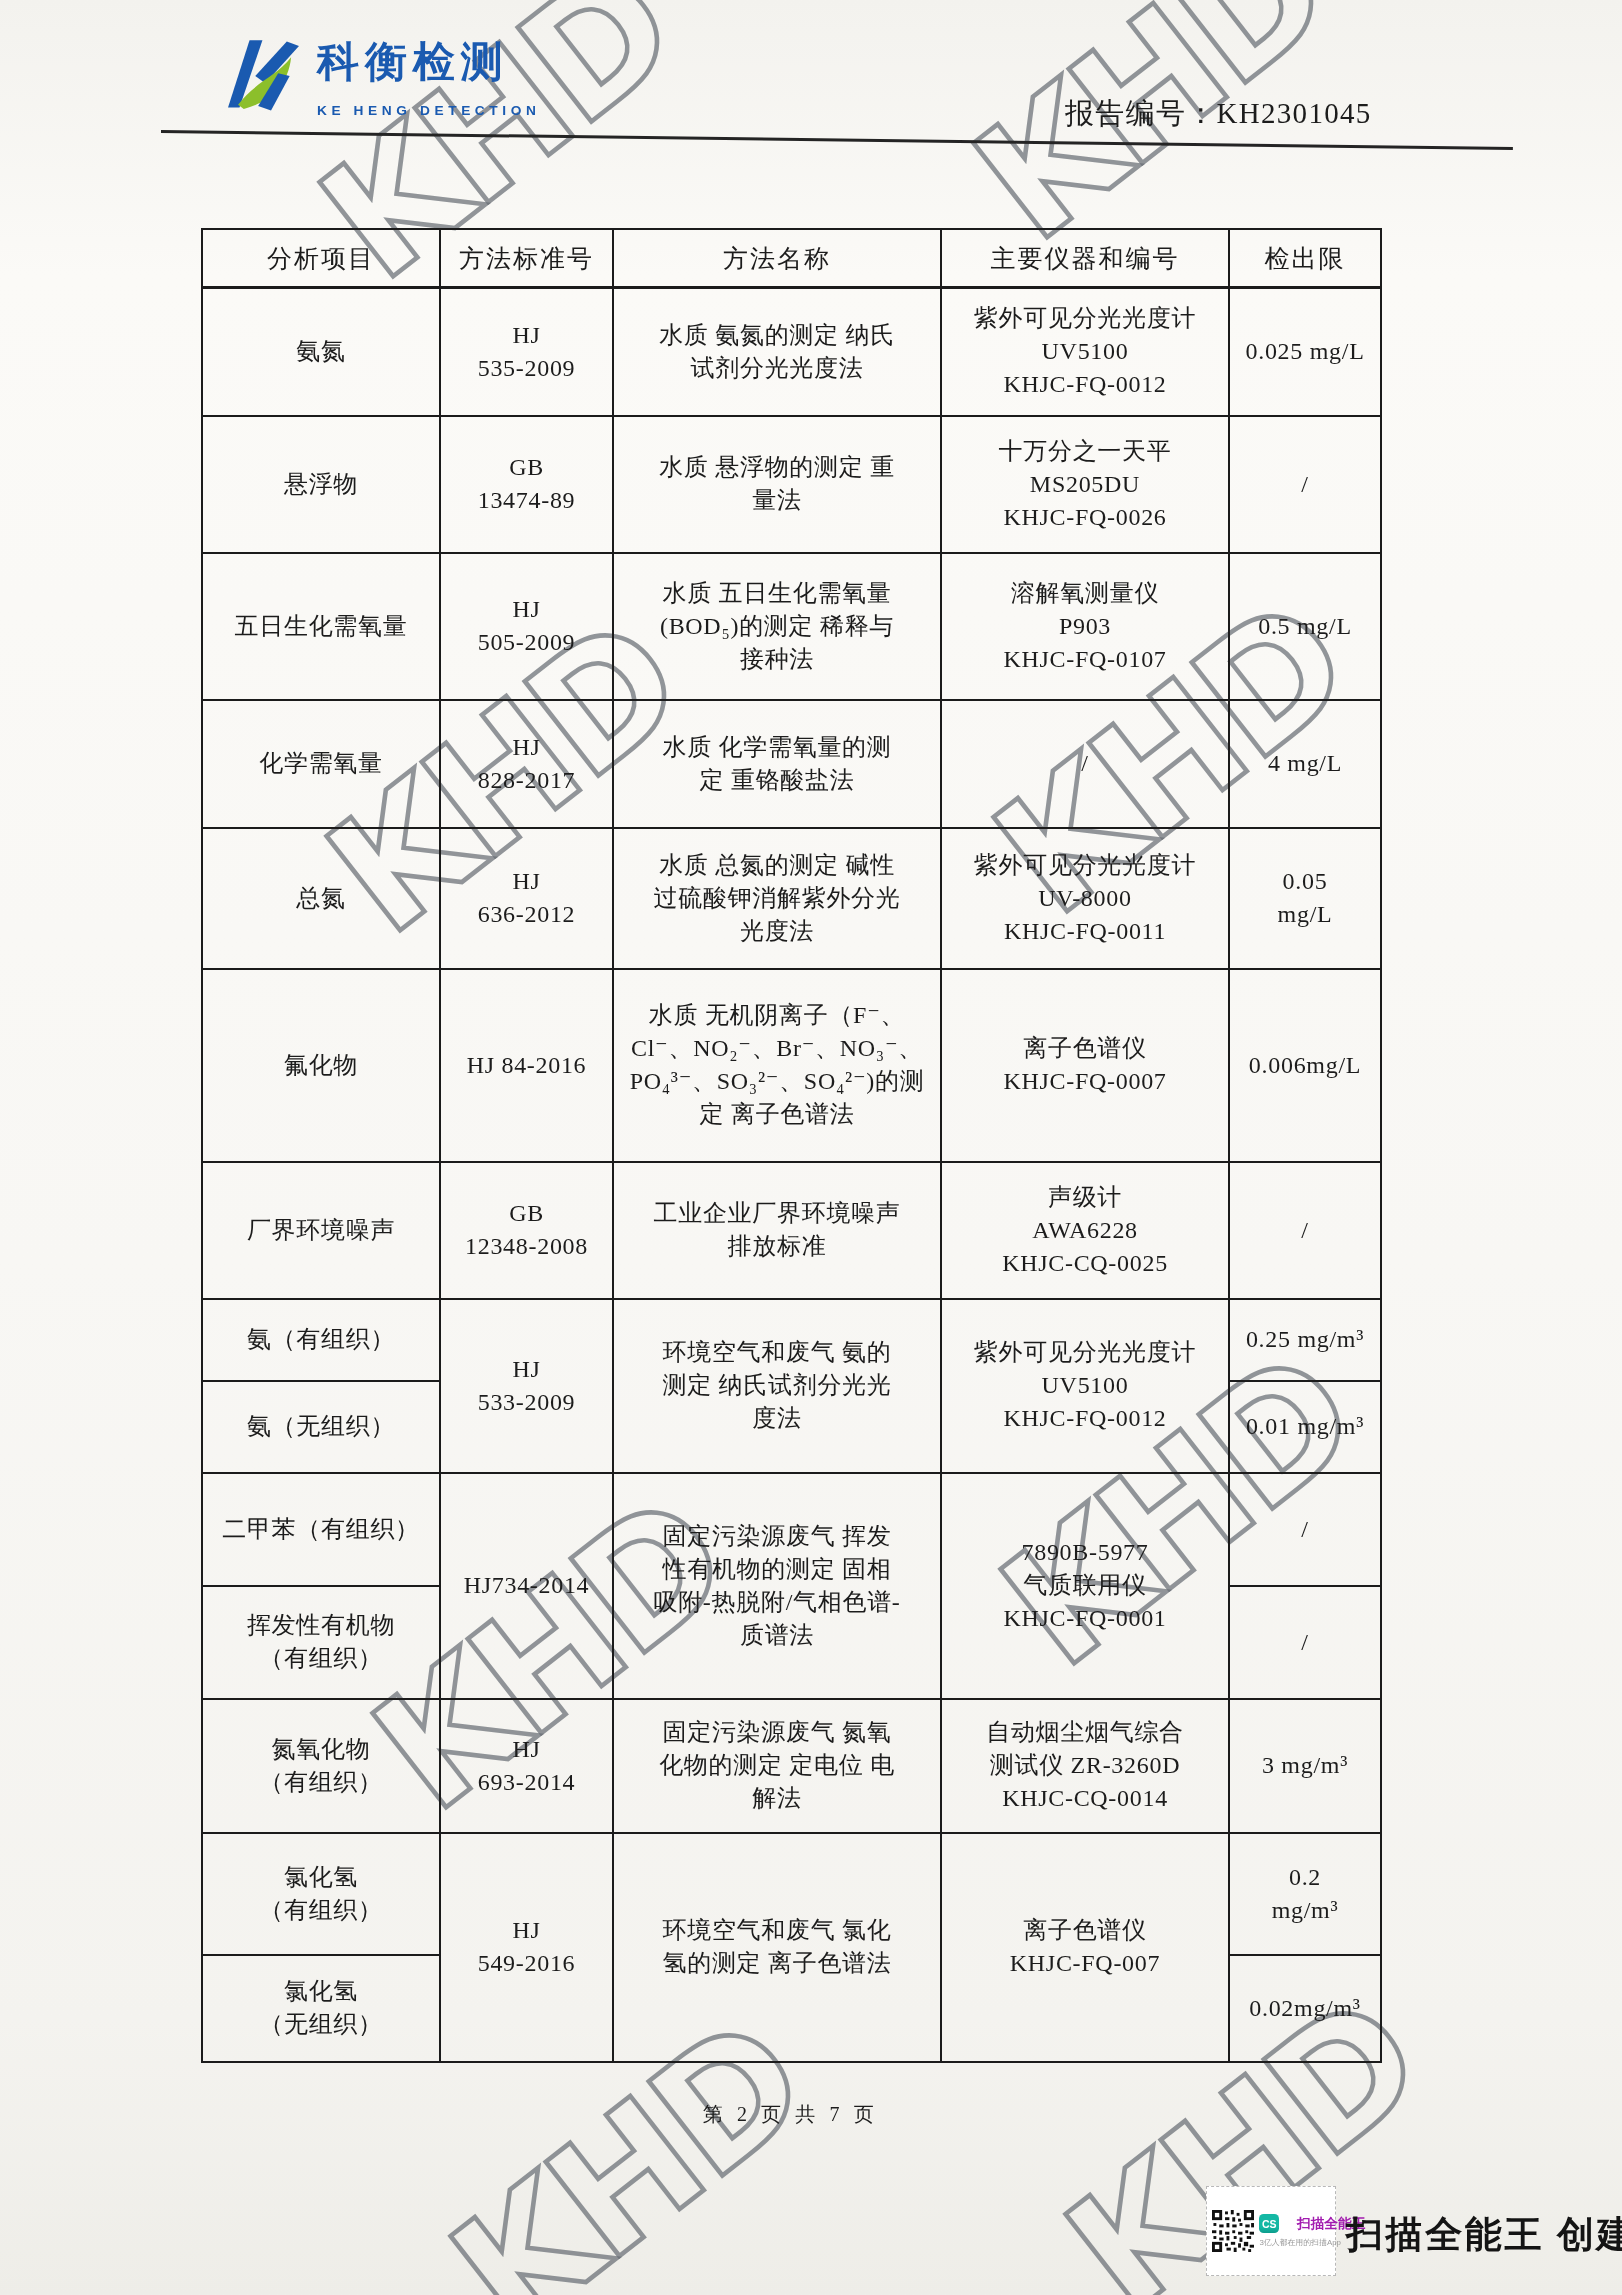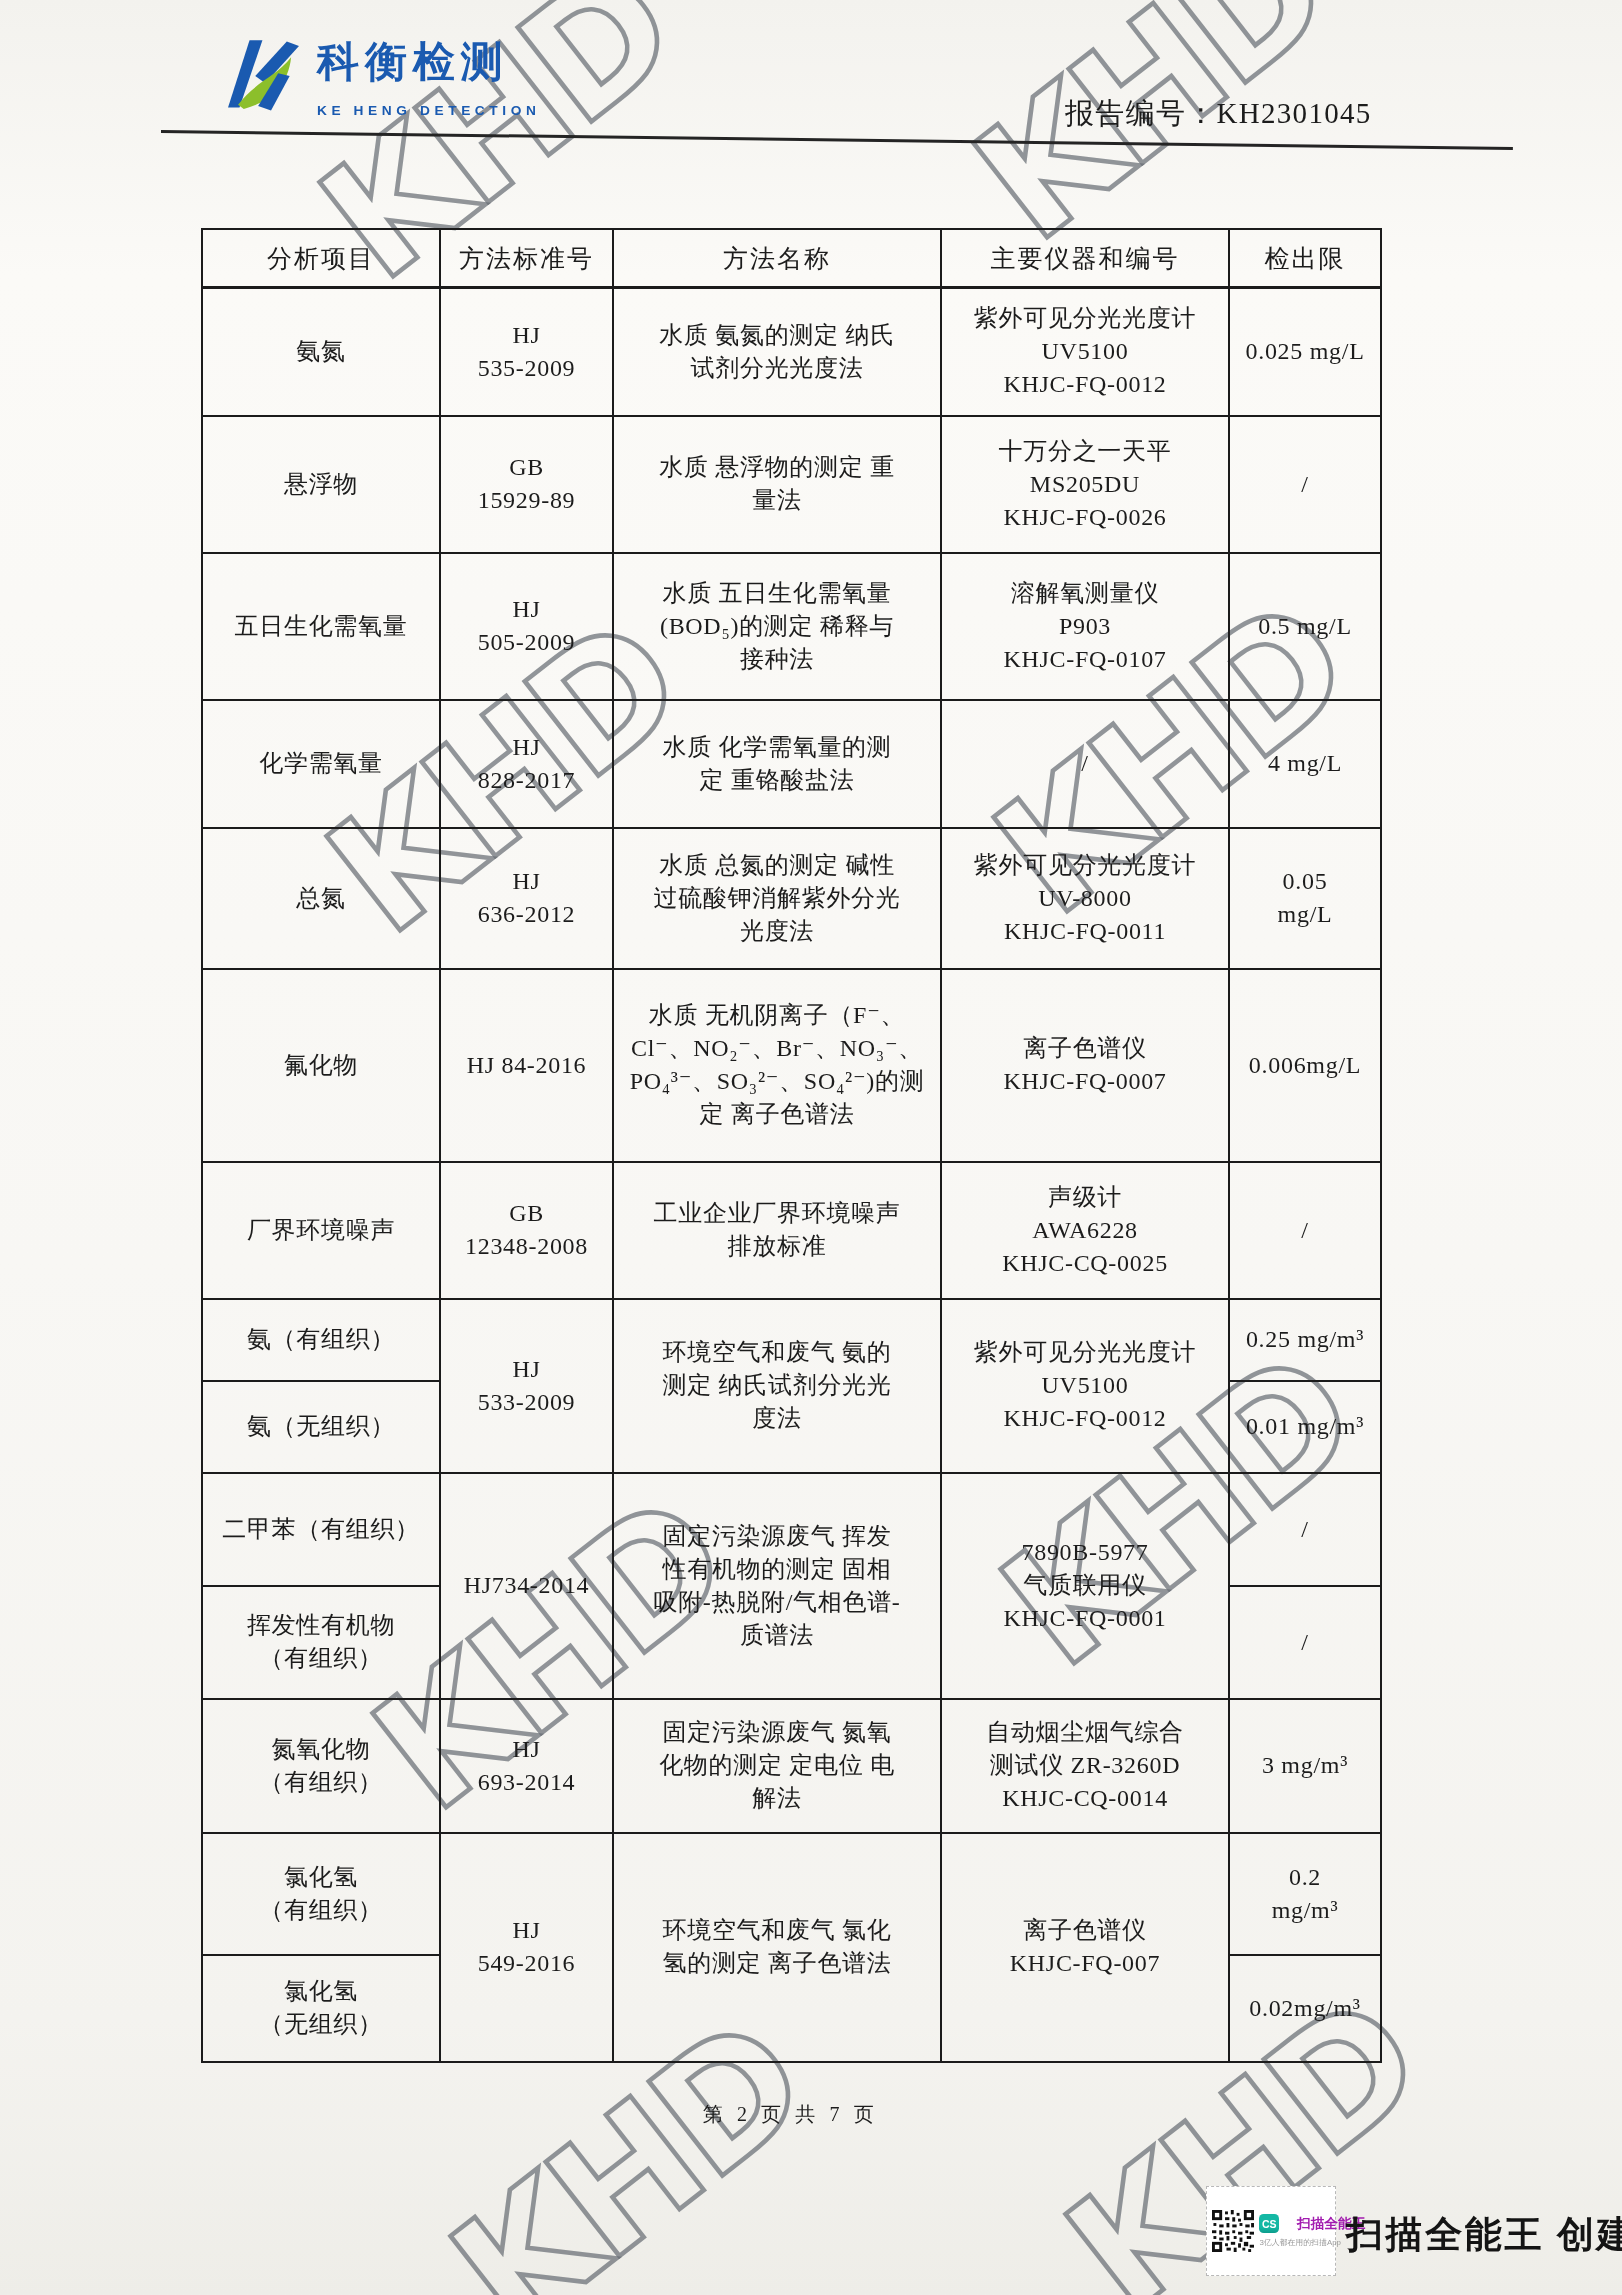--- a/index.html
+++ b/index.html
@@ -130,21 +130,21 @@
           <td>
             <div class="cell-line">0.025 mg/L</div>
           </td>
         </tr>
         <tr style="height: 137px;">
           <td>
             <div class="cell-line">悬浮物</div>
           </td>
           <td>
             <div class="cell-line">GB</div>
-            <div class="cell-line">15929-89</div>
+            <div class="cell-line">13474-89</div>
           </td>
           <td>
             <div class="cell-line">水质 悬浮物的测定 重</div>
             <div class="cell-line">量法</div>
           </td>
           <td>
             <div class="cell-line">十万分之一天平</div>
             <div class="cell-line">MS205DU</div>
             <div class="cell-line">KHJC-FQ-0026</div>
           </td>

